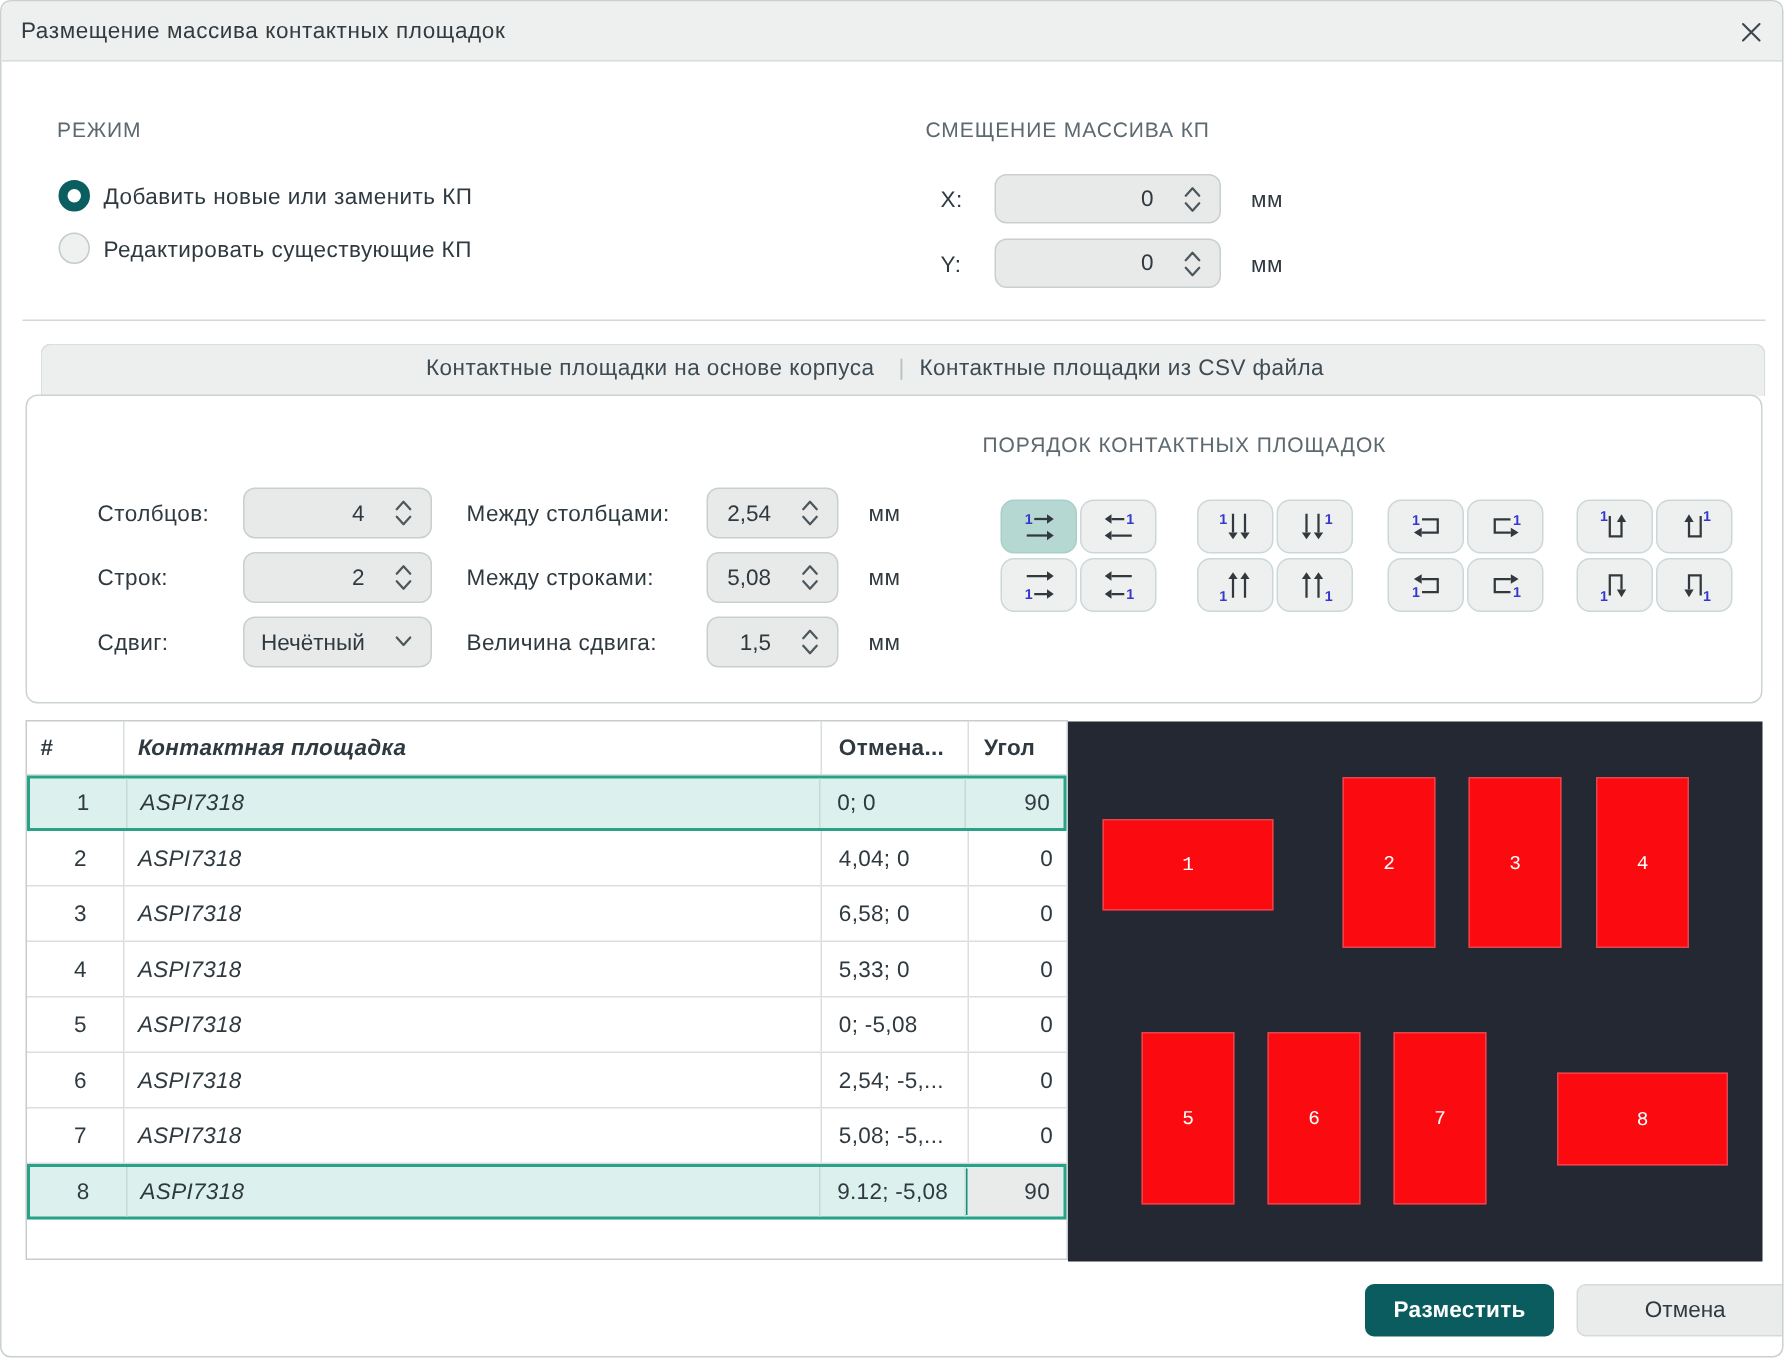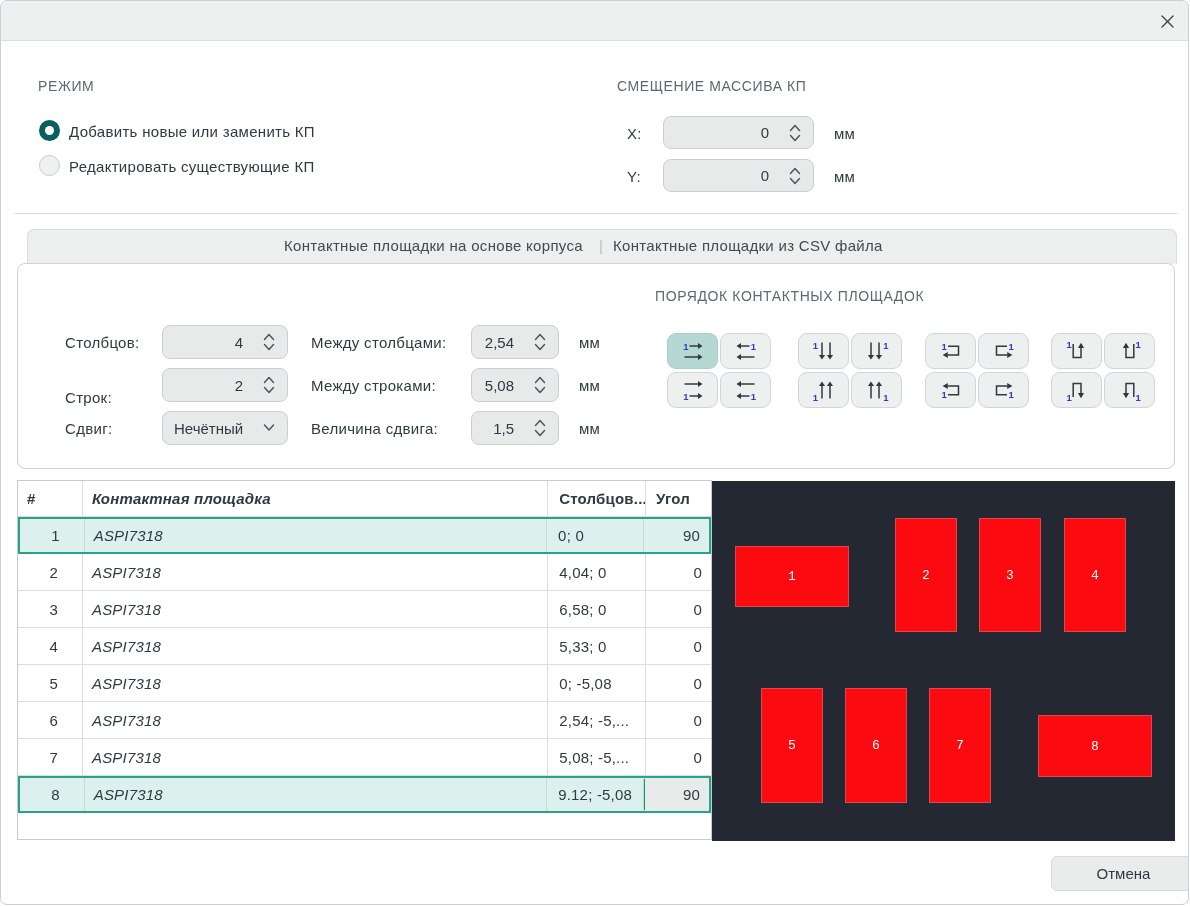--- a/index.html
+++ b/index.html
@@ -51,20 +51,21 @@
   align-items:center; justify-content:center; color:#fff; font-size:13px;
   font-family:"Liberation Mono", monospace; }
 .btn-ok { position:absolute; left:909px; top:855px; width:126px; height:35px; background:#0a5c5e;
   border-radius:6px; color:#fff; font-size:15px; font-weight:bold; letter-spacing:0.2px; text-align:center; line-height:35px; }
 .btn-cancel { position:absolute; left:1050px; top:855px; width:145px; height:35px; background:#e9eceb;
   border:1px solid #d5dbdc; border-radius:6px; color:#2f3a40; font-size:15px; text-align:center;
   line-height:33px; }
 </style></head><body>
 <div class="dlg">
 <div class="titlebar">
+      <div class="title">Размещение массива контактных площадок</div>
 <svg class="abs" style="left:1160px;top:14px" width="13" height="13" viewBox="0 0 13 13">
         <path d="M1 1 L12 12 M12 1 L1 12" stroke="#3a464c" stroke-width="1.4" stroke-linecap="round"></path>
       </svg>
 </div>
 
 <div class="sect abs" style="left:37px;top:77px">РЕЖИМ</div>
 <div class="radio-on" style="left:38px;top:119px"></div>
 <div class="lbl abs" style="left:68px;top:122px">Добавить новые или заменить КП</div>
 <div class="radio-off" style="left:38px;top:154px"></div>
 <div class="lbl abs" style="left:68px;top:157px">Редактировать существующие КП</div>
@@ -104,21 +105,21 @@
     </div>
 <div class="lbl abs" style="left:310px;top:333px">Между столбцами:</div>
 <div class="spin" style="left:470px;top:324px;width:88px;height:34px">
       <div class="spinval">2,54</div>
       <svg class="chev" width="14" height="21" viewBox="0 0 14 21">
         <path d="M2.5 8 L7 3 L11.5 8" fill="none" stroke="#4d585d" stroke-width="1.5" stroke-linejoin="round" stroke-linecap="round"></path>
         <path d="M2.5 13 L7 18 L11.5 13" fill="none" stroke="#4d585d" stroke-width="1.5" stroke-linejoin="round" stroke-linecap="round"></path>
       </svg>
     </div>
 <div class="lbl abs" style="left:578px;top:333px">мм</div>
-<div class="lbl abs" style="left:64px;top:388px">Строк:</div>
+<div class="lbl abs" style="left:64px;top:376px">Строк:</div>
 <div class="spin" style="left:161px;top:367px;width:126px;height:34px">
       <div class="spinval">2</div>
       <svg class="chev" width="14" height="21" viewBox="0 0 14 21">
         <path d="M2.5 8 L7 3 L11.5 8" fill="none" stroke="#4d585d" stroke-width="1.5" stroke-linejoin="round" stroke-linecap="round"></path>
         <path d="M2.5 13 L7 18 L11.5 13" fill="none" stroke="#4d585d" stroke-width="1.5" stroke-linejoin="round" stroke-linecap="round"></path>
       </svg>
     </div>
 <div class="lbl abs" style="left:310px;top:376px">Между строками:</div>
 <div class="spin" style="left:470px;top:367px;width:88px;height:34px">
       <div class="spinval">5,08</div>
@@ -269,21 +270,21 @@
       <svg width="26" height="26" viewBox="0 0 26 26">
         <path d="M16.8 20 V6.5 H9 V16" fill="none" stroke="#33383e" stroke-width="1.5"></path>
         <path d="M9 21.2 L5.9 16 L12.1 16 Z" fill="#33383e"></path>
         <text x="18.4" y="23.5" font-family="Liberation Sans" font-size="9.5" font-weight="bold" fill="#3537cf">1</text>
       </svg>
     </div>
 <div class="tbl">
 <div class="trow hdr">
         <div class="tc c1" style="justify-content:flex-start;padding-left:9px">#</div>
         <div class="tc c2">Контактная площадка</div>
-        <div class="tc c3">Столбцов...</div>
+        <div class="tc c3">Отмена...</div>
         <div class="tc c4" style="justify-content:flex-start;padding-left:10px">Угол</div>
       </div>
 <div class="trow selr">
         <div class="tc c1">1</div>
         <div class="tc c2">ASPI7318</div>
         <div class="tc c3">0; 0</div>
         <div class="tc c4">90</div>
       </div>
 <div class="trow">
         <div class="tc c1">2</div>
@@ -333,13 +334,14 @@
 <div class="preview">
 <div class="pad" style="left:23px;top:65px;width:114px;height:61px">1</div>
 <div class="pad" style="left:183px;top:37px;width:62px;height:114px">2</div>
 <div class="pad" style="left:267px;top:37px;width:62px;height:114px">3</div>
 <div class="pad" style="left:352px;top:37px;width:62px;height:114px">4</div>
 <div class="pad" style="left:49px;top:207px;width:62px;height:115px">5</div>
 <div class="pad" style="left:133px;top:207px;width:62px;height:115px">6</div>
 <div class="pad" style="left:217px;top:207px;width:62px;height:115px">7</div>
 <div class="pad" style="left:326px;top:234px;width:114px;height:62px">8</div>
 </div>
+<div class="btn-ok">Разместить</div>
 <div class="btn-cancel">Отмена</div>
 </div>
 </body></html>

